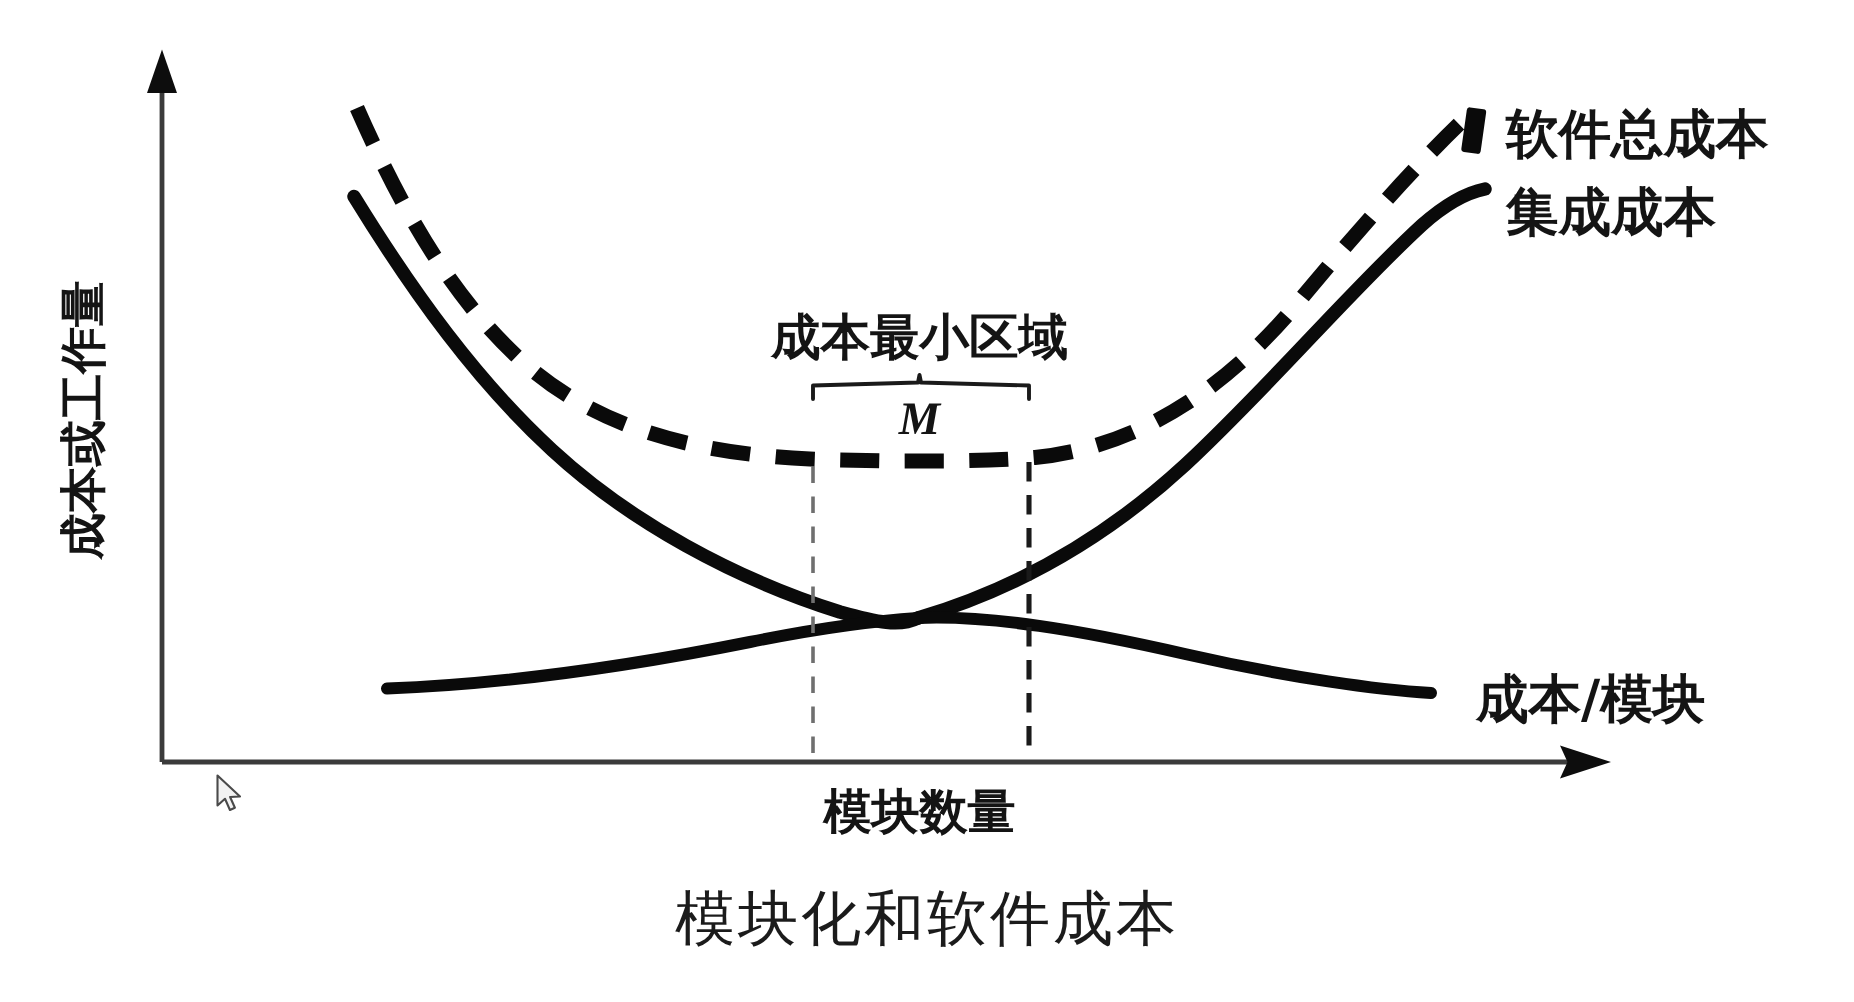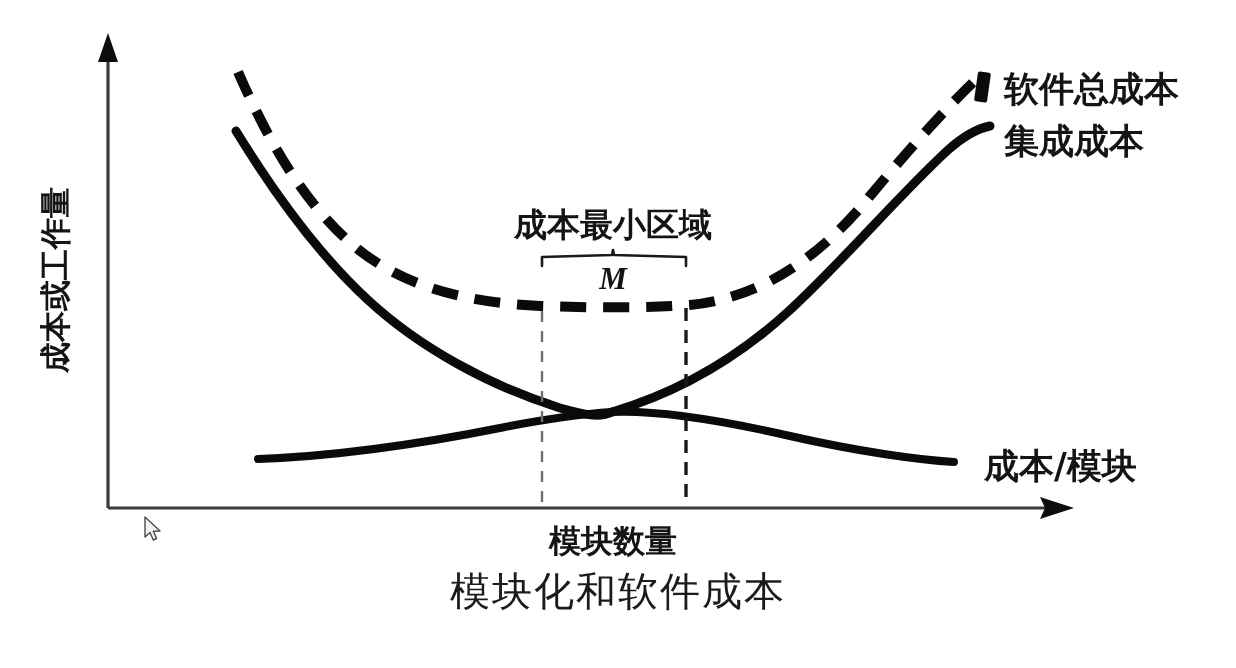--- a/index.html
+++ b/index.html
@@ -99,21 +99,21 @@
   .label-m {
     font-family: "Liberation Serif", "DejaVu Serif", serif;
     font-style: italic;
     font-weight: 700;
     font-size: 31px;
     fill: #141414;
   }
   .caption-text {
     position: absolute;
     left: 0;
-    top: 564px;
+    top: 585px;
     width: 1236px;
     text-align: center;
     font-family: "DejaVu Sans", "Liberation Sans", sans-serif;
     font-size: 40px;
     font-weight: 400;
     letter-spacing: 2px;
     color: #1b1b1b;
     white-space: nowrap;
   }
   .y-axis-title {

